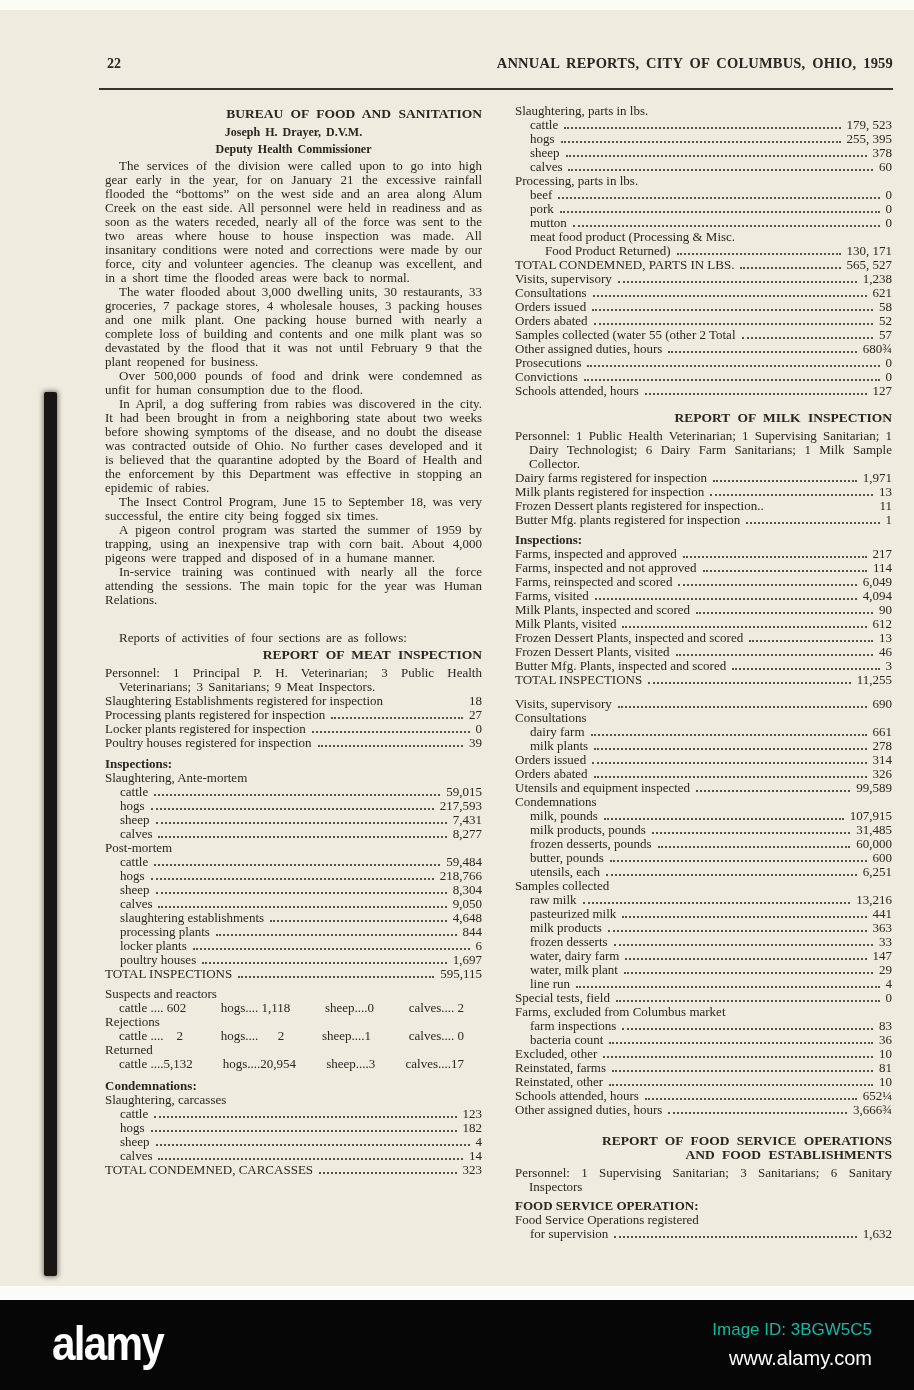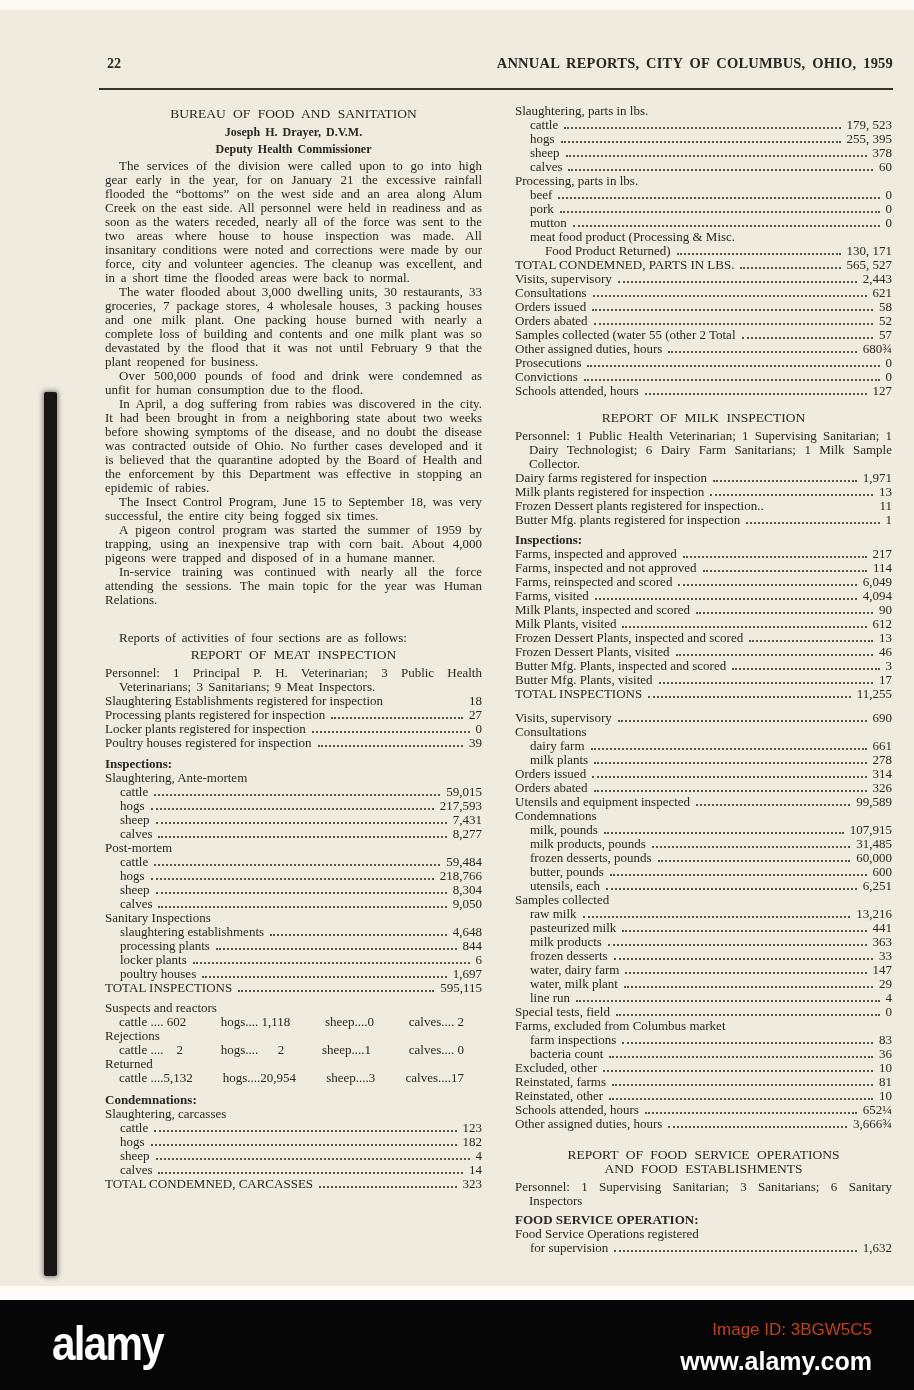--- a/index.html
+++ b/index.html
@@ -9,21 +9,21 @@
     font-family:"Liberation Serif","DejaVu Serif",serif;
   }
   .top-edge { position:absolute; top:0; left:0; right:0; height:10px; background:#fbfaf5; }
   .header-area { position:absolute; top:55px; left:105px; width:788px; }
   .pagenum { position:absolute; left:2px; top:1px; font-weight:bold; font-size:14px; }
   .htitle { text-align:right; font-weight:bold; font-size:14.5px; word-spacing:3px; letter-spacing:.2px; }
   .rule { position:absolute; top:88px; left:99px; width:794px; border-top:2px solid #37322b; }
   .cols-wrap { position:absolute; top:104px; left:105px; width:788px; display:flex; gap:33px; }
   .col { width:377px; font-size:13px; line-height:14px; }
 
-  .blk-heading { text-align:center; font-weight:normal; font-size:13.5px; word-spacing:4px; margin:3px 0 4px; }
+  .blk-heading { text-align:right; font-weight:bold; font-size:13.5px; word-spacing:4px; margin:3px 0 4px; }
   .blk-sub { text-align:center; font-weight:bold; font-size:12px; word-spacing:2px; margin:1px 0 3px; }
   .blk-para { text-align:justify; text-indent:14px; word-spacing:2.5px; }
   .blk-hang { text-align:justify; padding-left:14px; text-indent:-14px; word-spacing:2px; }
   .blk-label.bold { font-weight:bold; }
   .row { display:flex; align-items:baseline; }
   .row .lbl { white-space:pre; }
   .row .dots { flex:1; min-width:8px; border-bottom:2px dotted #5a5344; margin:0 6px 3px 6px; }
   .row .fill { flex:1; }
   .row .val { white-space:pre; }
   .i1 { padding-left:15px; }
@@ -32,22 +32,22 @@
   .cols-row span { white-space:pre;text-align:center; }
 
   .spine { position:absolute; left:44px; top:392px; width:13px; height:884px;
            background:#191715; box-shadow:0 0 5px 1px rgba(25,22,18,.55); border-radius:2px; }
   .bottom-white { position:absolute; left:0; right:0; top:1286px; height:14px; background:#fcfbf7; }
   .alamy-bar { position:absolute; left:0; right:0; top:1300px; height:90px; background:#060606;
                color:#ffffff; font-family:"Liberation Sans","DejaVu Sans",sans-serif; }
   .alamy-logo { position:absolute; left:52px; top:16px; font-size:48px; font-weight:bold;
                 letter-spacing:-2px; transform:scaleX(.88); transform-origin:left; }
   .alamy-right { position:absolute; right:42px; top:20px; text-align:right; }
-  .alamy-iid { font-size:17px; color:#c2410c; margin-bottom:7px; }
-  .alamy-url { font-size:25px; font-weight:bold; }
+  .alamy-iid { font-size:17px; color:#14b8a6; margin-bottom:7px; }
+  .alamy-url { font-size:20px; font-weight:normal; }
 </style>
 </head>
 <body>
 
 <div class="canvas" style="background: rgb(240, 235, 223); color: rgb(42, 38, 34);">
   <div class="top-edge"></div>
 
   <div class="header-area">
     <span class="pagenum">22</span>
     <div class="htitle">ANNUAL REPORTS, CITY OF COLUMBUS, OHIO, 1959</div>
@@ -127,21 +127,20 @@
         <div class="row i1">
           <span class="lbl">sheep</span>
           <span class="dots"></span>
           <span class="val">8,304</span>
         </div>
         <div class="row i1">
           <span class="lbl">calves</span>
           <span class="dots"></span>
           <span class="val">9,050</span>
         </div>
-        <div class="blk-label">Sanitary Inspections</div>
         <div class="row i1">
           <span class="lbl">slaughtering establishments</span>
           <span class="dots"></span>
           <span class="val">4,648</span>
         </div>
         <div class="row i1">
           <span class="lbl">processing plants</span>
           <span class="dots"></span>
           <span class="val">844</span>
         </div>
@@ -256,21 +255,21 @@
           <span class="val">130, 171</span>
         </div>
         <div class="row">
           <span class="lbl">TOTAL CONDEMNED, PARTS IN LBS.</span>
           <span class="dots"></span>
           <span class="val">565, 527</span>
         </div>
         <div class="row">
           <span class="lbl">Visits, supervisory</span>
           <span class="dots"></span>
-          <span class="val">2,443</span>
+          <span class="val">1,238</span>
         </div>
         <div class="row">
           <span class="lbl">Consultations</span>
           <span class="dots"></span>
           <span class="val">621</span>
         </div>
         <div class="row">
           <span class="lbl">Orders issued</span>
           <span class="dots"></span>
           <span class="val">58</span>
@@ -367,25 +366,20 @@
         </div>
         <div class="row">
           <span class="lbl">Frozen Dessert Plants, visited</span>
           <span class="dots"></span>
           <span class="val">46</span>
         </div>
         <div class="row">
           <span class="lbl">Butter Mfg. Plants, inspected and scored</span>
           <span class="dots"></span>
           <span class="val">3</span>
-        </div>
-        <div class="row">
-          <span class="lbl">Butter Mfg. Plants, visited</span>
-          <span class="dots"></span>
-          <span class="val">17</span>
         </div>
         <div class="row">
           <span class="lbl">TOTAL INSPECTIONS</span>
           <span class="dots"></span>
           <span class="val">11,255</span>
         </div>
         <div style="height: 10px;"></div>
         <div class="row">
           <span class="lbl">Visits, supervisory</span>
           <span class="dots"></span>

